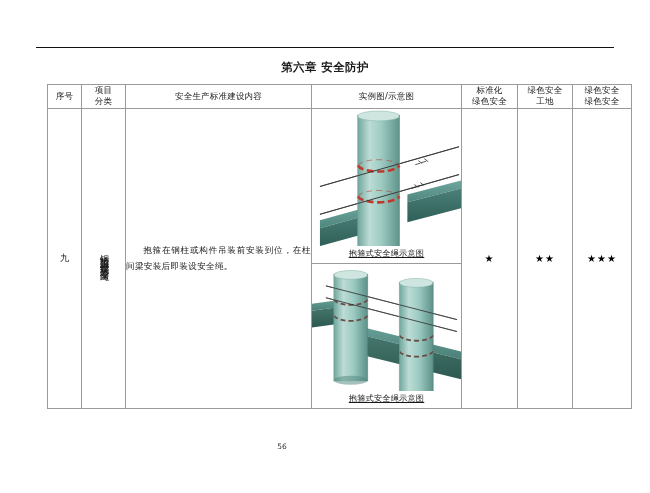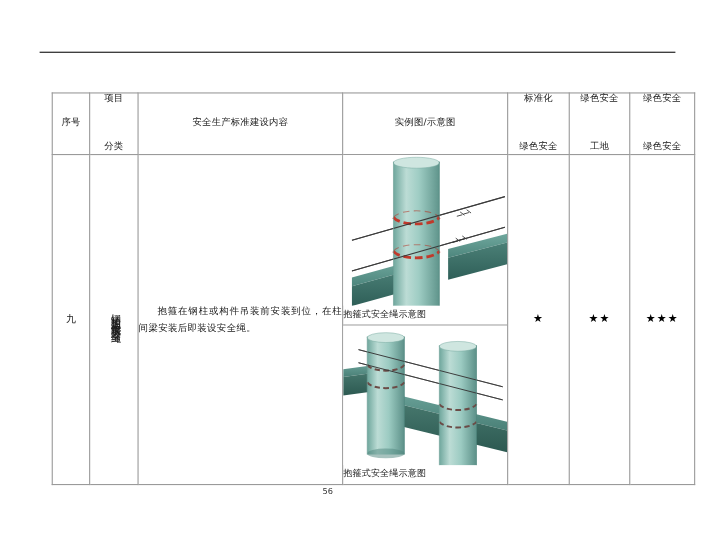--- a/index.html
+++ b/index.html
@@ -59,21 +59,21 @@
     font-weight: normal;
   }
   .hdr-cell {
     text-align: center;
     font-size: 8.5px;
     line-height: 1.35;
     padding: 5px 2px 5px 2px;
     font-family: "DejaVu Sans", "Liberation Sans", sans-serif;
     letter-spacing: 0.2px;
   }
-  .hdr-cell .l2 { display: block; margin-top: 32px; }
+  .hdr-cell .l2 { display: block; }
 
   
   .c-no      { width: 34px; }
   .c-cat     { width: 44px; }
   .c-content { width: 186px; }
   .c-img     { width: 150px; }
   .c-s1      { width: 56px; }
   .c-s2      { width: 55px; }
   .c-s3      { width: 59px; }
 
@@ -111,52 +111,55 @@
     vertical-align: top;
   }
   .img-stack { display: block; }
   .img-block {
     position: relative;
     width: 100%;
     box-sizing: border-box;
   }
   .img-block.first { border-bottom: 0.8px solid #9a9a9a; }
   .fig-caption {
+    text-align: center;
     font-size: 8.2px;
     padding: 2px 0 4px 0;
     font-family: "DejaVu Sans", "Liberation Sans", sans-serif;
     letter-spacing: 0.2px;
+    text-decoration: underline;
   }
   .fig-svg { display: block; width: 100%; }
   .cell-star {
     text-align: center;
     font-size: 10px;
     letter-spacing: 1px;
     color: #000;
     font-family: "DejaVu Sans", sans-serif;
   }
   
   .page-number {
     position: absolute;
-    left: 16px;
+    left: 0;
     top: 442px;
     width: 564px;
     text-align: center;
     font-size: 7.5px;
     color: #333;
     font-family: "DejaVu Sans", "Liberation Sans", sans-serif;
   }
 </style>
 </head>
 <body>
 
 <div class="page">
 
   <div class="header-rule"></div>
 
+  <div class="chapter-title">第六章  安全防护</div>
 
   <table class="tbl">
     <colgroup>
       <col class="c-no">
         <col class="c-cat">
         <col class="c-content">
       <col class="c-img">
         <col class="c-s1">
         <col class="c-s2">
         <col class="c-s3">

